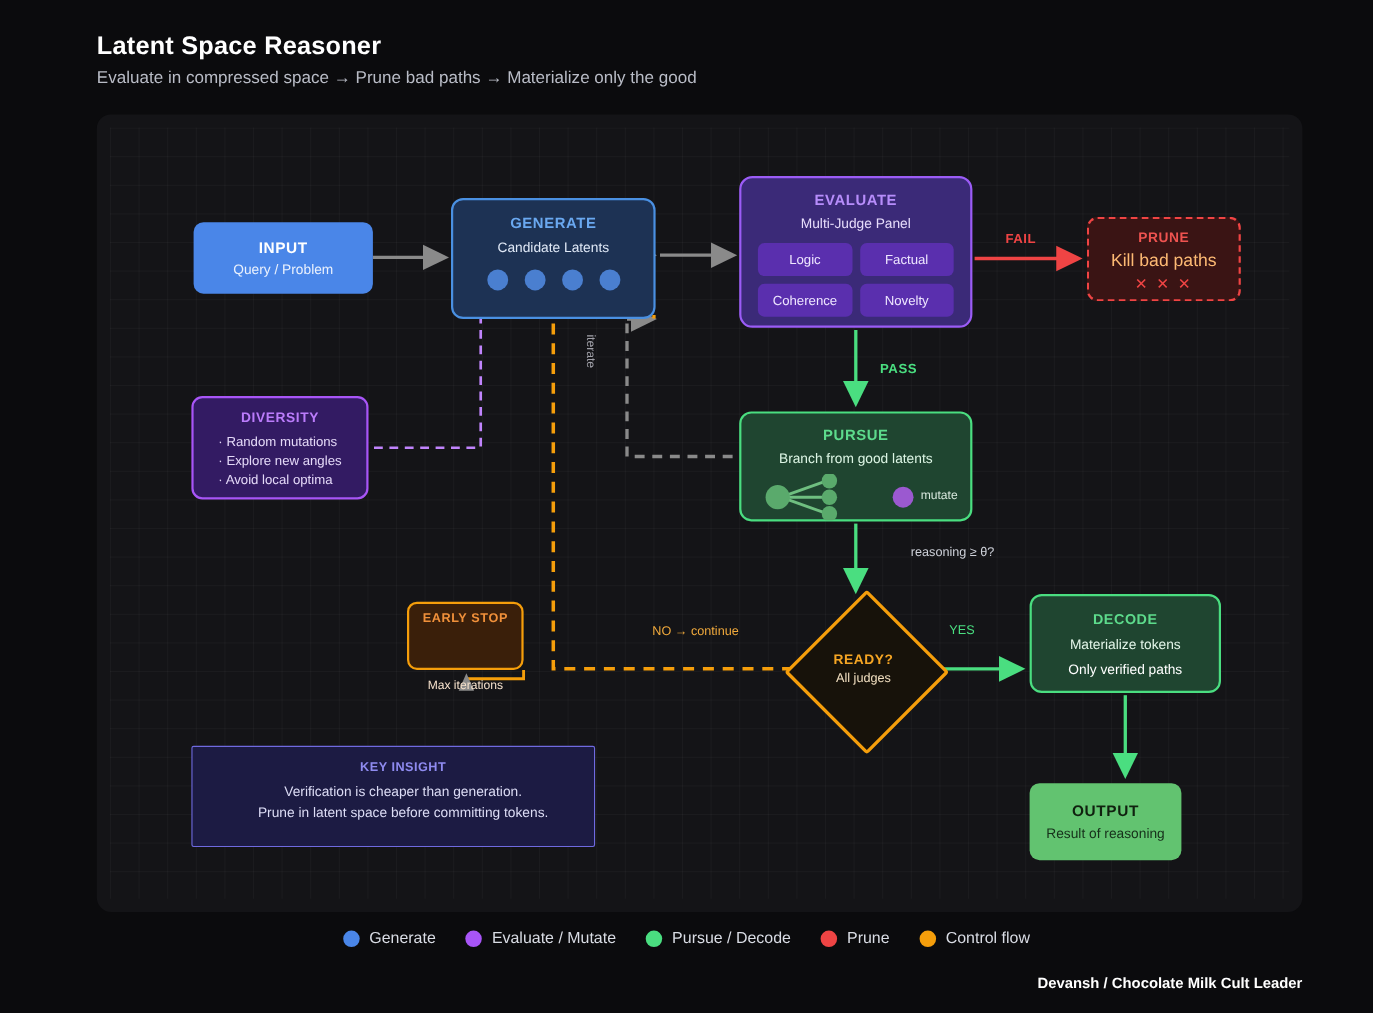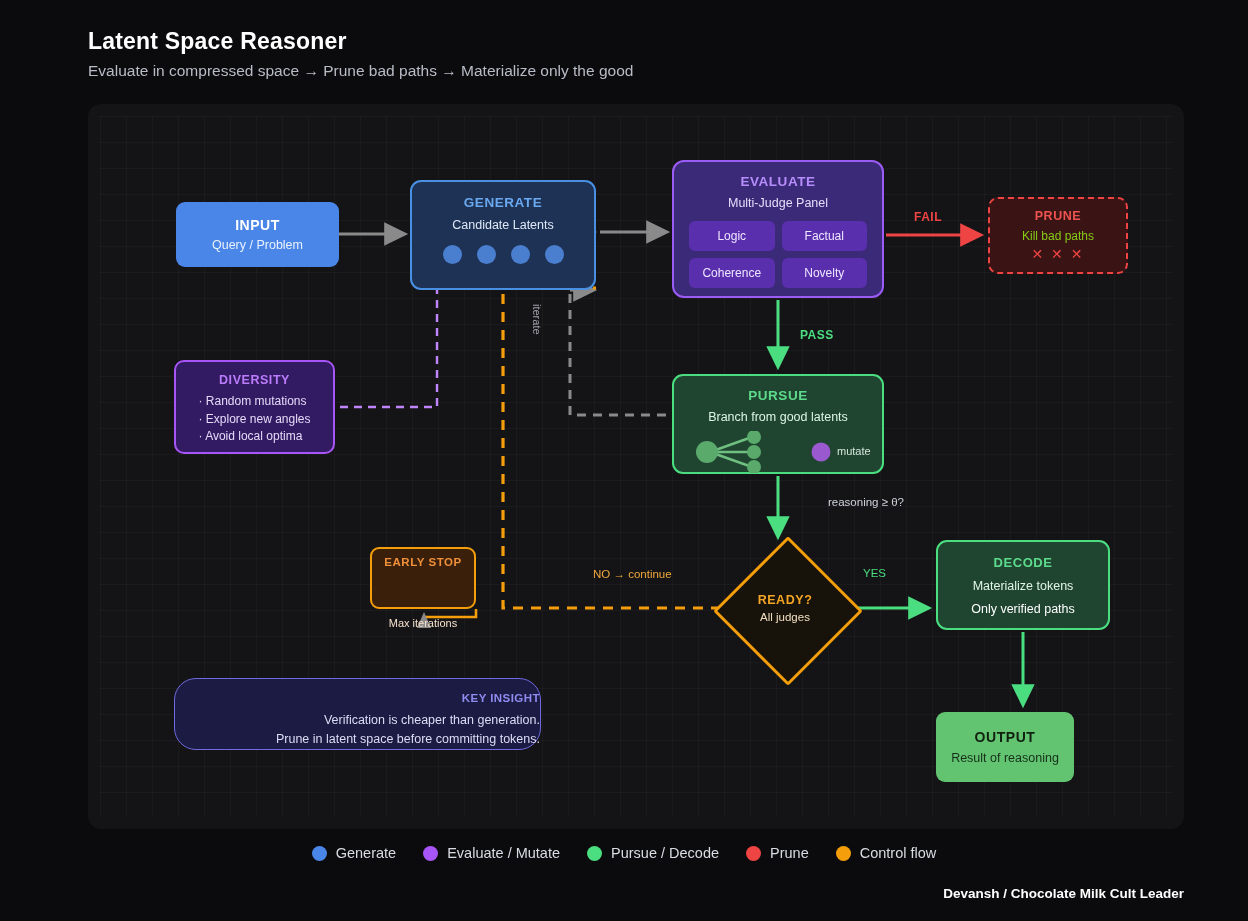--- a/index.html
+++ b/index.html
@@ -83,21 +83,21 @@
     font-size:12px;color:#eee6ff;
   }
 
   
   #n-prune{
     left:900px;top:93px;width:140px;height:77px;
     background:#3a1414;border:2px dashed #ef4444;border-radius:10px;
     justify-content:flex-start;padding-top:10px;
   }
   #n-prune .ttl{font-size:12.5px;color:#ef5350;}
-  #n-prune .sub{font-size:12px;color:#84cc16;margin-top:6px;}
+  #n-prune .sub{font-size:16px;color:#fdba74;margin-top:6px;}
   #n-prune .xs{font-size:14px;color:#ef4444;margin-top:3px;letter-spacing:2px;}
 
   
   #n-diversity{
     left:86px;top:256px;width:161px;height:94px;
     background:#331b63;border:2px solid #a855f7;border-radius:10px;
     justify-content:flex-start;padding-top:11px;
   }
   #n-diversity .ttl{font-size:12.5px;color:#bb7cfb;}
   #n-diversity ul{list-style:none;margin:6px 0 0;padding:0;text-align:left;}
@@ -154,23 +154,23 @@
   
   #n-output{
     left:848px;top:608px;width:138px;height:70px;
     background:#62c370;border:none;border-radius:9px;
   }
   #n-output .ttl{font-size:14px;color:#10210f;}
   #n-output .sub{font-size:12.5px;color:#16301a;margin-top:6px;}
 
   
   #n-keyinsight{
-    left:86px;top:574px;width:367px;height:72px;
-    background:#1c1b43;border:1.6px solid #6f6ae0;border-radius:22px;
-    align-items:flex-end;justify-content:flex-start;
+    left:86px;top:574px;width:367px;height:92px;
+    background:#1c1b43;border:1.6px solid #6f6ae0;border-radius:2px;
+    align-items:center;justify-content:flex-start;
     padding:13px 0 0 18px;text-align:left;
   }
   #n-keyinsight .ttl{font-size:11.5px;color:#8f8bf0;letter-spacing:.45px;}
   #n-keyinsight .l{font-size:12.5px;color:#dcdcf5;margin-top:9px;}
   #n-keyinsight .l2{font-size:12.5px;color:#dcdcf5;margin-top:5px;}
 
   
   .elabel{position:absolute;white-space:nowrap;}
 
   

